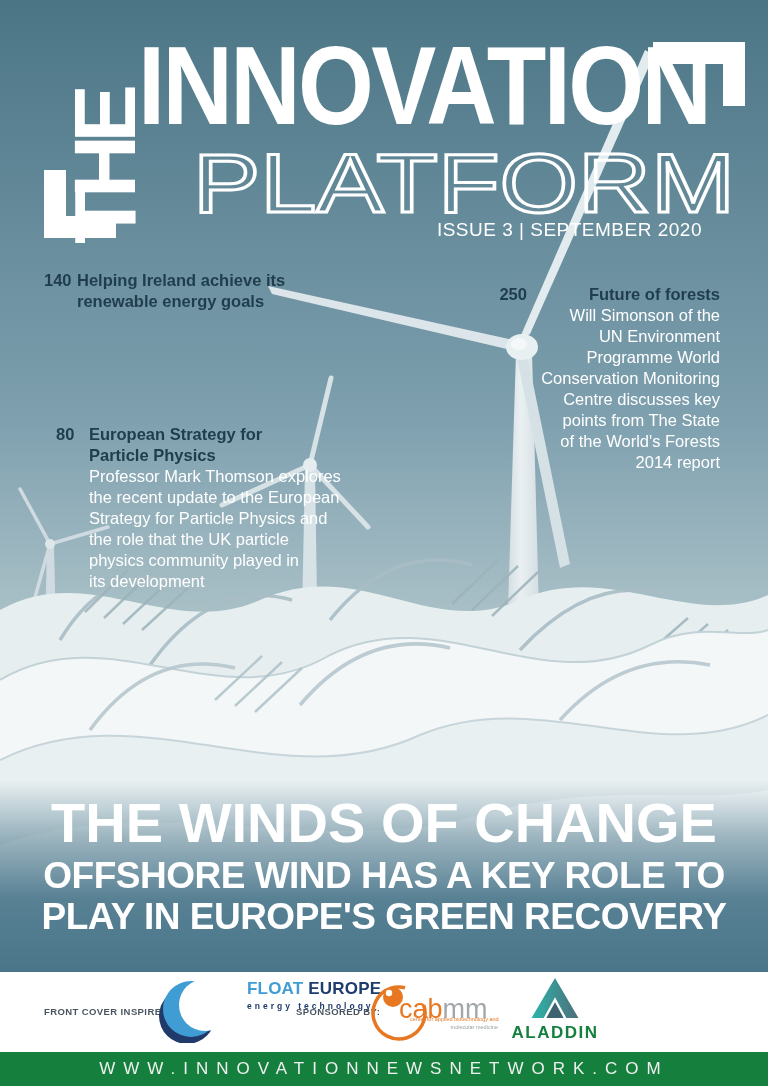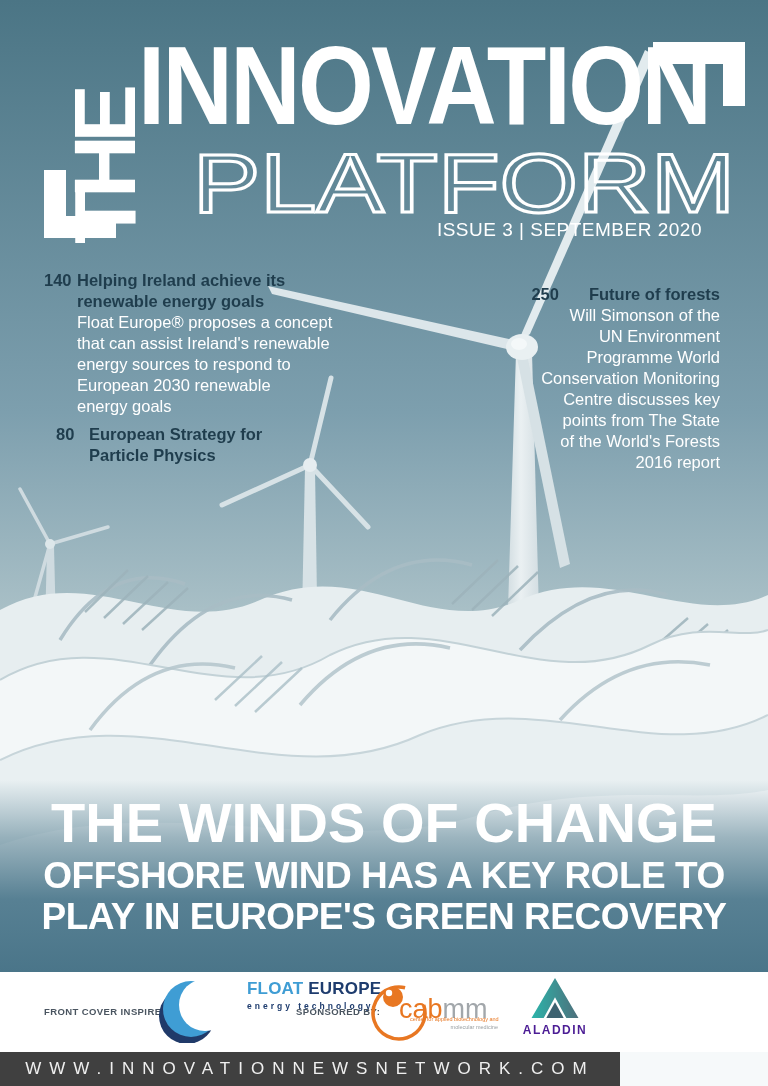--- a/index.html
+++ b/index.html
@@ -34,21 +34,21 @@
 
   
   .toc-block{position:absolute;font-size:16.5px;line-height:21px;}
   .toc-block .row{display:flex;}
   .toc-page{font-weight:700;color:#1f3d4d;flex:0 0 auto;min-width:33px;}
   .toc-title{font-weight:700;color:#1f3d4d;white-space:pre-line;}
   .toc-body{font-weight:400;color:#ffffff;white-space:pre-line;}
   .toc-left-1{left:44px;top:270px;}
   .toc-left-2{left:56px;top:424px;}
   .toc-right{right:48px;top:284px;text-align:right;}
-  .toc-right .row{justify-content:flex-end;gap:30px;}
+  .toc-right .row{justify-content:flex-end;gap:62px;}
   .toc-right .toc-page{min-width:0;}
 
   
   .headline{position:absolute;left:0;top:791px;width:768px;text-align:center;color:#fff;}
   .headline-1{font-size:56px;font-weight:800;line-height:64px;letter-spacing:0px;}
   .headline-2,.headline-3{font-size:37px;font-weight:700;line-height:41px;letter-spacing:-0.5px;}
 
   
   .logo-bar{position:absolute;left:0;top:972px;width:768px;height:80px;background:#ffffff;}
   .bar-label{position:absolute;font-size:9.5px;font-weight:600;color:#4a5560;letter-spacing:0.4px;}
@@ -61,24 +61,24 @@
   .float-name .p2{color:#1e3c6e;}
   .float-tagline{font-size:8.5px;font-weight:600;letter-spacing:3px;color:#1e3c6e;margin-top:2px;}
   .cabmm-logo{position:absolute;left:368px;top:4px;width:135px;height:72px;}
   .cabmm-name{position:absolute;left:31px;top:10px;font-size:27px;font-weight:400;line-height:27px;
     font-family:"Liberation Sans",sans-serif;margin-top:10px;}
   .cabmm-name .p1{color:#e87722;}
   .cabmm-name .p2{color:#a2a7ab;}
   .cabmm-sub1{position:absolute;left:42px;top:40px;font-size:5.5px;color:#e87722;white-space:nowrap;}
   .cabmm-sub2{position:absolute;left:42px;top:48px;width:88px;text-align:right;font-size:5.5px;color:#9aa0a3;}
   .aladdin-logo{position:absolute;left:500px;top:6px;width:110px;text-align:center;}
-  .aladdin-name{font-size:12px;font-weight:800;letter-spacing:1.5px;color:#4c1d95;margin-top:1px;}
-
-  
-  .footer{position:absolute;left:0;top:1052px;width:620px;height:34px;background:#404040;
+  .aladdin-name{font-size:17px;font-weight:800;letter-spacing:1.5px;color:#15803d;margin-top:1px;}
+
+  
+  .footer{position:absolute;left:0;top:1052px;width:768px;height:34px;background:#15803d;
     display:flex;align-items:center;justify-content:center;}
   .footer-url{color:#efefef;font-size:17px;letter-spacing:8px;font-weight:400;}
 </style>
 </head>
 <body>
 
 <div class="cover">
 
   <svg class="scene" viewBox="0 0 768 1086" xmlns="http://www.w3.org/2000/svg">
     <defs>
@@ -183,52 +183,53 @@
     </svg>
     <div class="issue-line">ISSUE 3 | SEPTEMBER 2020</div>
   </div>
 
   <div class="toc-block toc-left-1">
     <div class="row">
       <span class="toc-page">140</span>
       <div>
         <div class="toc-title">Helping Ireland achieve its
 renewable energy goals</div>
-        <div class="toc-body">Float Europe® proposes a concept
-that can assist Ireland's renewable
-energy sources to respond to
-European 2030 renewable
-energy goals</div>
       </div>
     </div>
   </div>
 
   <div class="toc-block toc-left-2">
     <div class="row">
       <span class="toc-page">80</span>
       <div>
         <div class="toc-title">European Strategy for
 Particle Physics</div>
+        <div class="toc-body">Professor Mark Thomson explores
+the recent update to the European
+Strategy for Particle Physics and
+the role that the UK particle
+physics community played in
+its development</div>
       </div>
     </div>
   </div>
 
   <div class="toc-block toc-right">
     <div class="row">
       <span class="toc-page">250</span>
       <span class="toc-title">Future of forests</span>
     </div>
     <div class="toc-body">Will Simonson of the
 UN Environment
 Programme World
 Conservation Monitoring
 Centre discusses key
 points from The State
 of the World's Forests
-2016 report</div>
+2014 report</div>
   </div>
 
   <div class="headline">
     <div class="headline-1">THE WINDS OF CHANGE</div>
     <div class="headline-2">OFFSHORE WIND HAS A KEY ROLE TO</div>
     <div class="headline-3">PLAY IN EUROPE'S GREEN RECOVERY</div>
   </div>
 
   <div class="logo-bar">
     <span class="bar-label inspired-label">FRONT COVER INSPIRED BY:</span>

